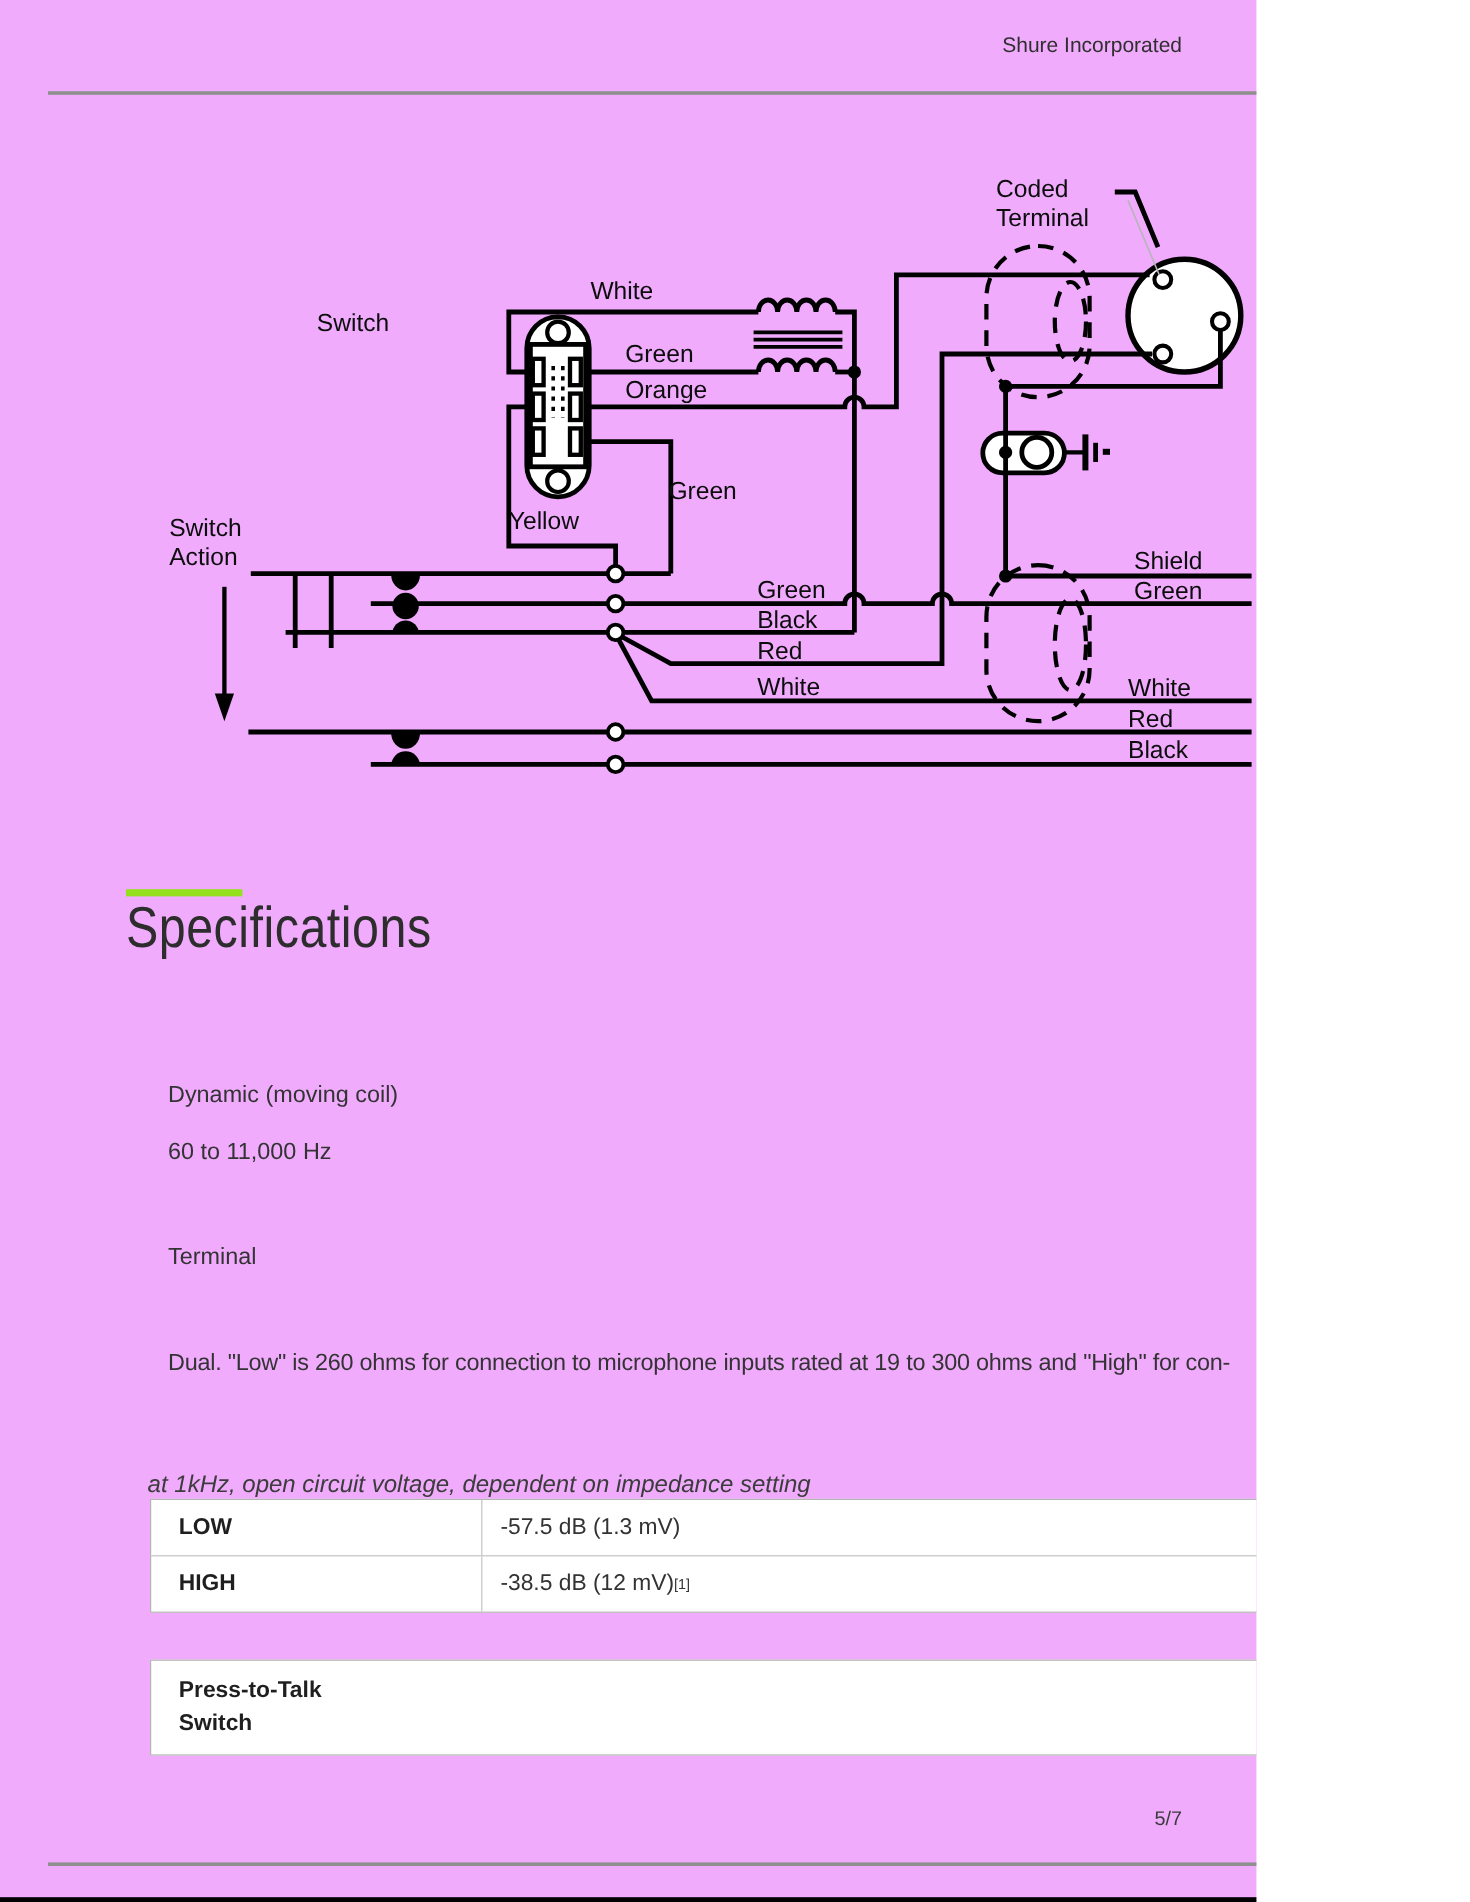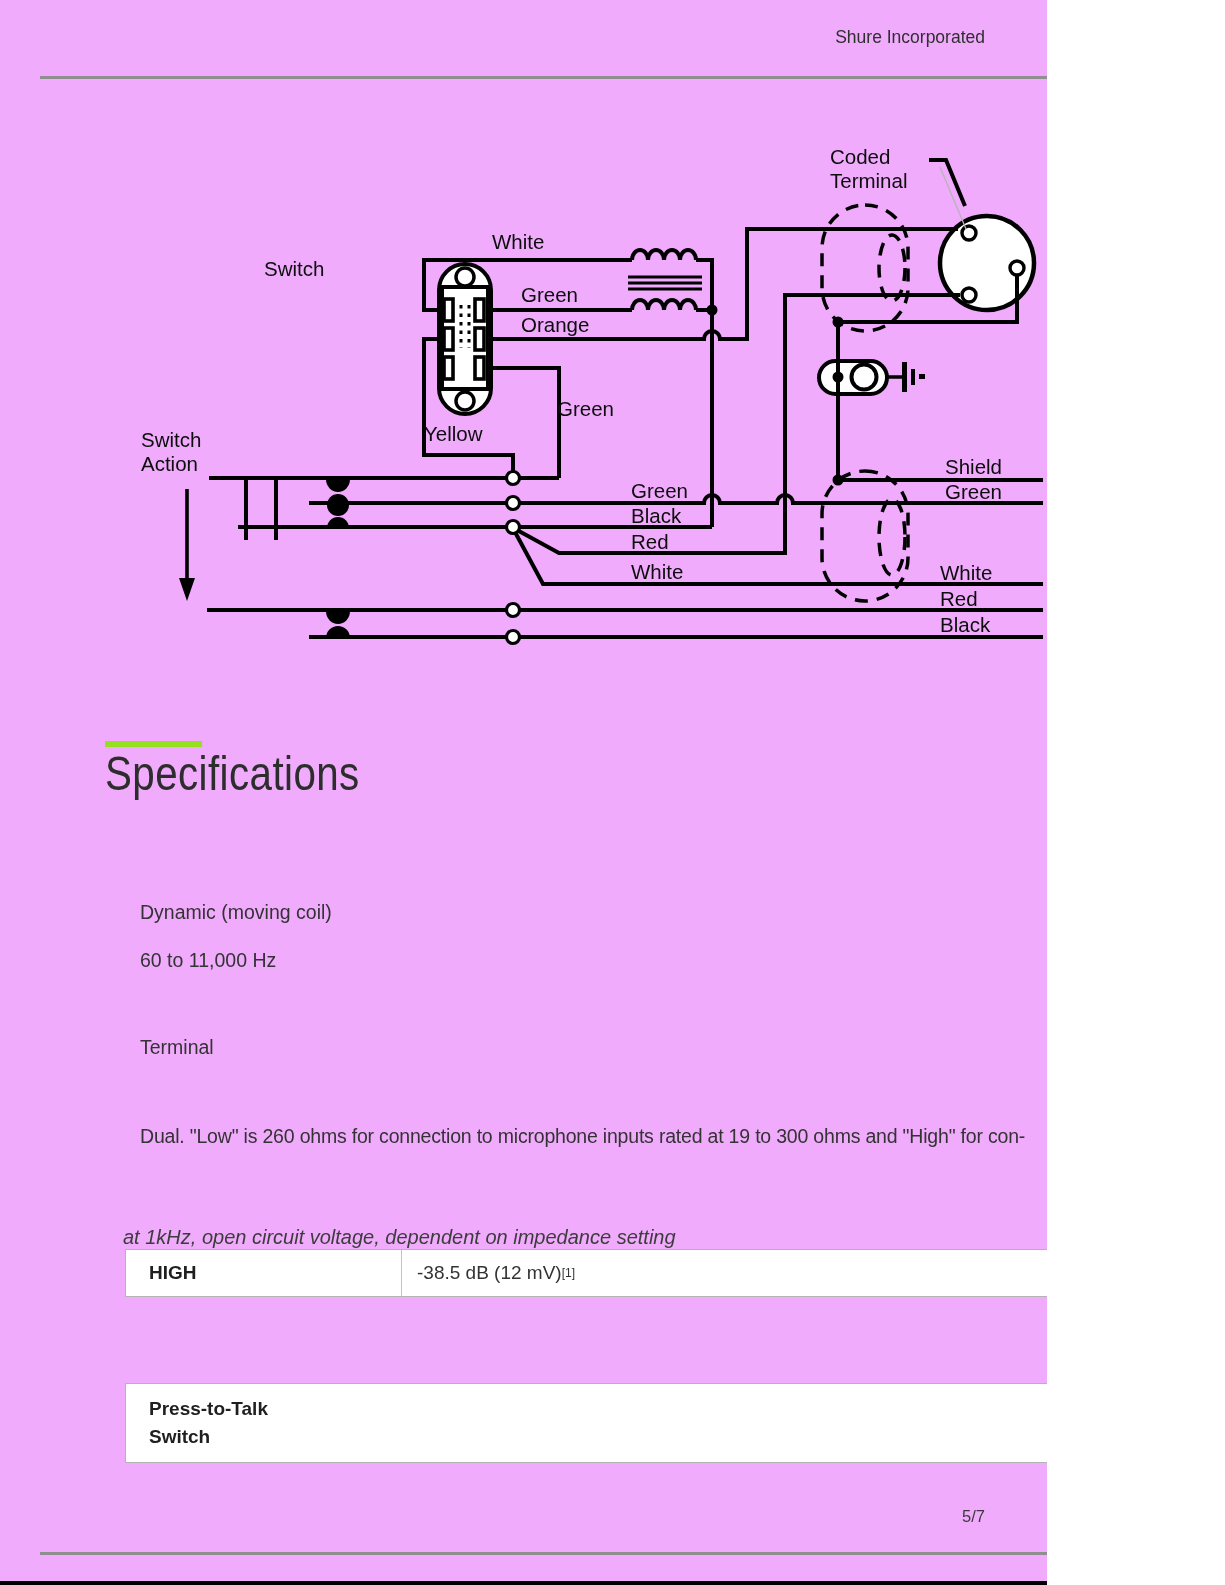--- a/index.html
+++ b/index.html
@@ -192,20 +192,26 @@
   <div class="abs spec-item" style="top:1036px;">Terminal</div>
 
   <div class="abs spec-par" style="top:1118px;">
     <div>Dual. "Low" is 260 ohms for connection to microphone inputs rated at 19 to 300 ohms and "High" for con-</div>
   </div>
 
   <div class="abs caption">at 1kHz, open circuit voltage, dependent on impedance setting</div>
 
   <div id="sens-table" class="abs tbl">
     <div class="trow">
+      <div class="tcell-label">LOW</div>
+      <div class="tcell-val">
+        <span>-57.5 dB (1.3 mV)</span>
+      </div>
+    </div>
+    <div class="trow">
       <div class="tcell-label">HIGH</div>
       <div class="tcell-val">
         <span>-38.5 dB (12 mV)</span>
           <sup class="fn">[1]</sup>
       </div>
     </div>
   </div>
 
   <div id="ptt-table" class="abs tbl">
     <div class="ptt-label">

